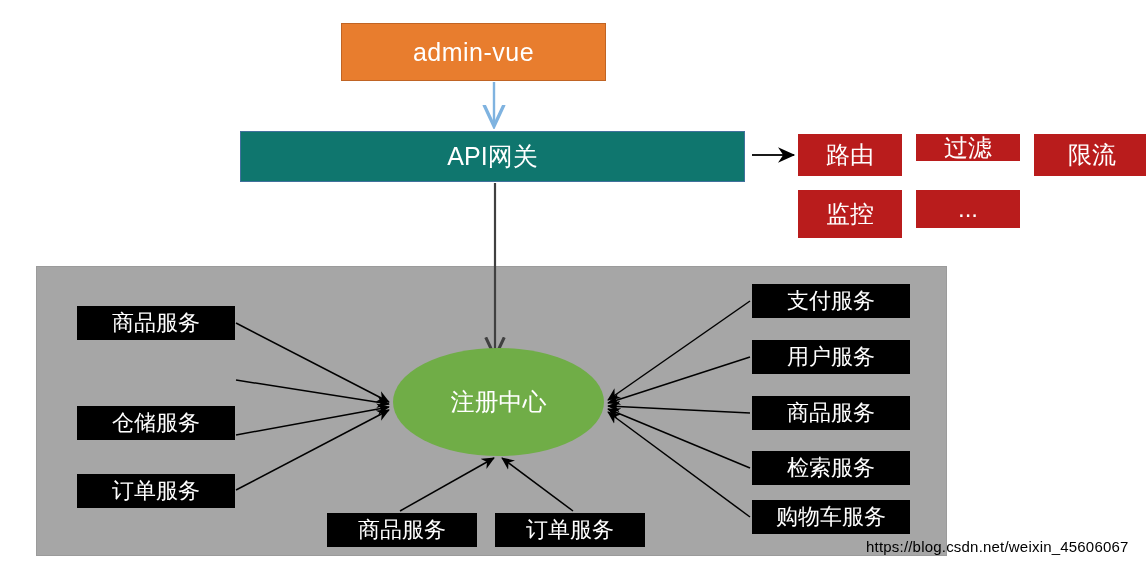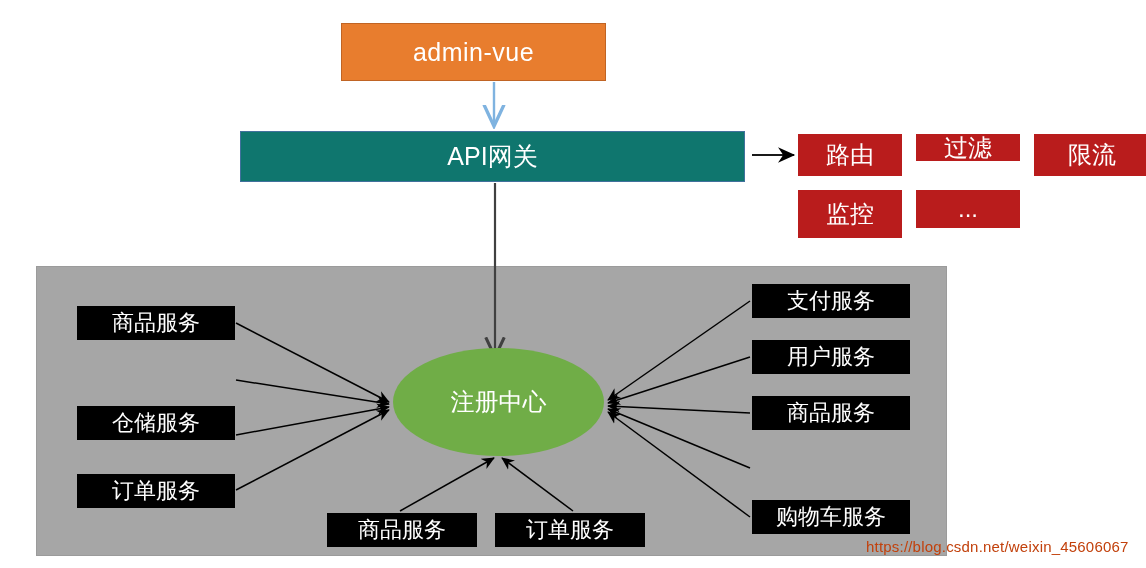--- a/index.html
+++ b/index.html
@@ -118,21 +118,21 @@
     box-sizing: border-box;
   }
   #registry-ellipse span { display: block; }
 
   
   #watermark {
     position: absolute;
     left: 866px;
     top: 538px;
     font-size: 15px;
-    color: #c2410c;
+    color: #000000;
     white-space: nowrap;
     letter-spacing: 0.2px;
   }
 </style>
 </head>
 <body>
 
 <div id="canvas">
 
   <div id="service-panel"></div>
@@ -197,20 +197,21 @@
     <span>注册中心</span>
   </div>
 
   <div class="node service-box" id="svc-left-0">商品服务</div>
   <div class="node service-box" id="svc-left-2">仓储服务</div>
   <div class="node service-box" id="svc-left-3">订单服务</div>
 
   <div class="node service-box" id="svc-right-1">用户服务</div>
   <div class="node service-box" id="svc-right-0">支付服务</div>
   <div class="node service-box" id="svc-right-2">商品服务</div>
+  <div class="node service-box" id="svc-right-3">检索服务</div>
   <div class="node service-box" id="svc-right-4">购物车服务</div>
 
   <div class="node service-box" id="svc-bottom-0">商品服务</div>
   <div class="node service-box" id="svc-bottom-1">订单服务</div>
 
   <div id="watermark">https://blog.csdn.net/weixin_45606067</div>
 
 </div>
 
 </body></html>

